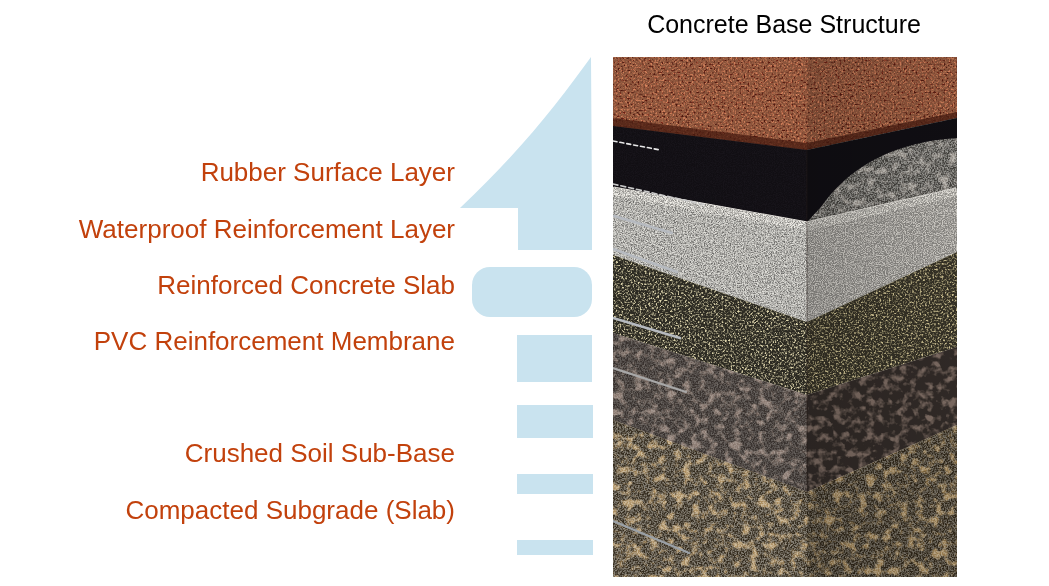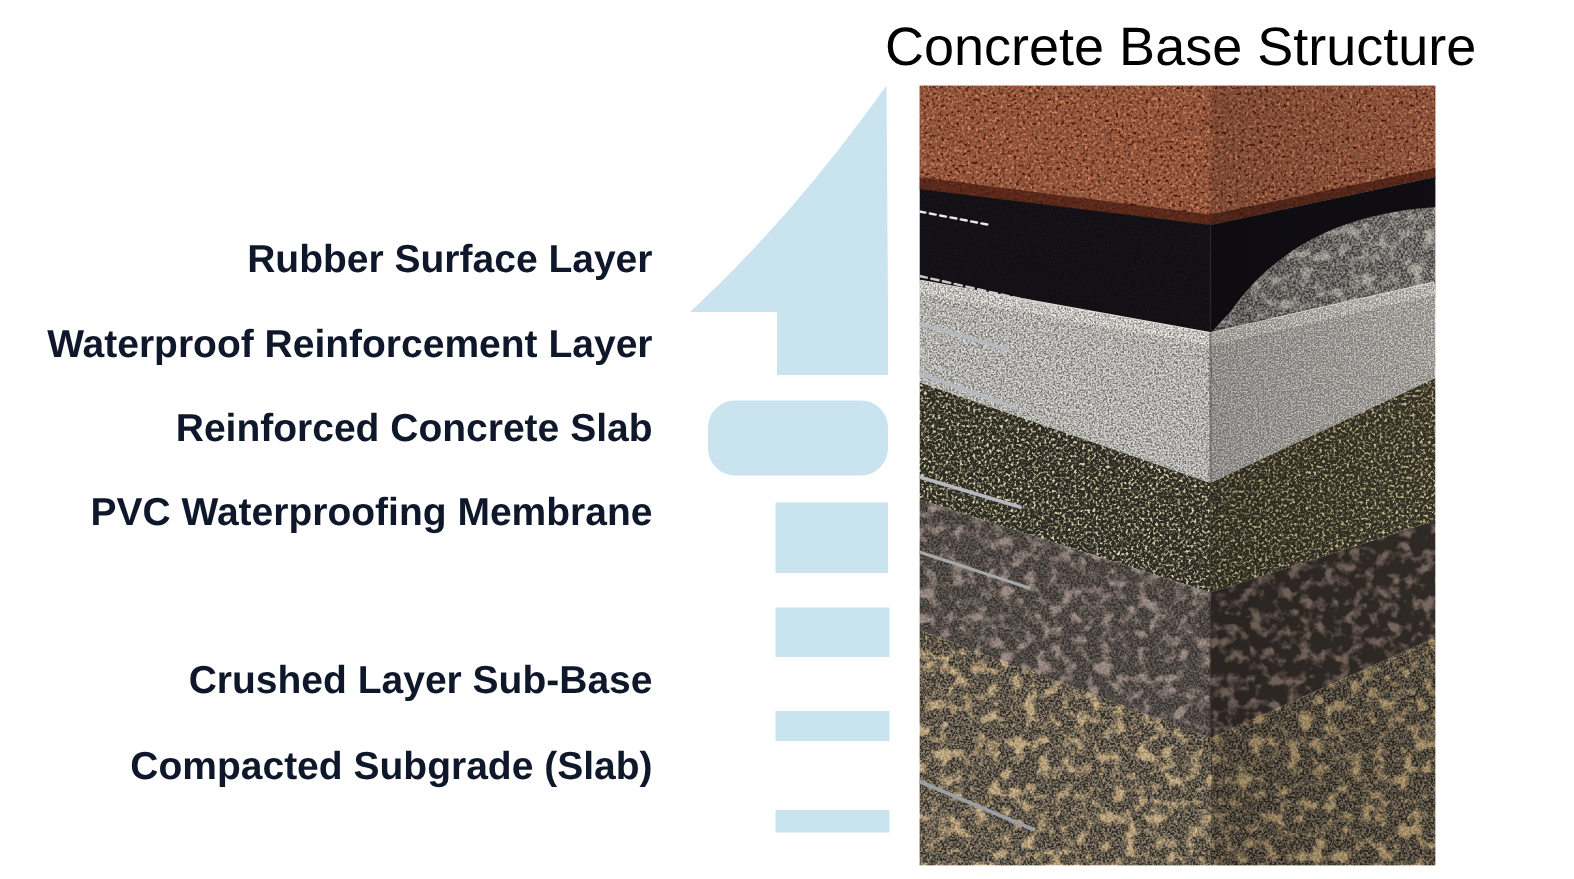--- a/index.html
+++ b/index.html
@@ -2,44 +2,44 @@
 <html><head>
 <meta charset="utf-8">
 <style>
   html,body{margin:0;padding:0;background:#fff;}
   .stage{
     position:relative;width:1049px;height:586px;background:#ffffff;overflow:hidden;
     font-family:"Liberation Sans", sans-serif;
   }
   .title{
     position:absolute;left:590px;top:10px;width:388px;
-    text-align:center;font-size:36px;color:#000;white-space:nowrap;
+    text-align:center;font-size:25px;color:#000;white-space:nowrap;
   }
   .lbl{
-    position:absolute;right:614px;white-space:nowrap;
-    font-size:26px;line-height:30px;color:#0f172a;text-align:right;font-weight:bold;
+    position:absolute;right:594px;white-space:nowrap;
+    font-size:26px;line-height:30px;color:#c2410c;text-align:right;
   }
   .lbl.l0{top:157px}.lbl.l1{top:214px}.lbl.l2{top:270px}
   .lbl.l3{top:326px}.lbl.l4{top:382px}.lbl.l5{top:438px}.lbl.l6{top:495px}
   svg{position:absolute;display:block;}
   #decor-svg{left:450px;top:50px;}
   #photo-svg{left:613px;top:57px;}
 </style>
 </head>
 <body>
 
 <div class="stage">
 
   <div class="title">Concrete Base Structure</div>
 
   <div class="lbl l0">Rubber Surface Layer</div>
   <div class="lbl l1">Waterproof Reinforcement Layer</div>
   <div class="lbl l2">Reinforced Concrete Slab</div>
-  <div class="lbl l3">PVC Waterproofing Membrane</div>
-  <div class="lbl l5">Crushed Layer Sub-Base</div>
+  <div class="lbl l3">PVC Reinforcement Membrane</div>
+  <div class="lbl l5">Crushed Soil Sub-Base</div>
   <div class="lbl l6">Compacted Subgrade (Slab)</div>
 
   <svg id="decor-svg" width="150" height="520" viewBox="450 50 150 520">
     <path d="M591,57 C560,100 520,152 460,208 L592,208 Z" fill="#c9e3ef"></path>
     <rect x="518" y="207" width="74" height="43" fill="#c9e3ef"></rect>
     <rect x="472" y="267" width="120" height="50" rx="18" fill="#c9e3ef"></rect>
     <rect x="517" y="335" width="75" height="47" fill="#c9e3ef"></rect>
     <rect x="517" y="405" width="76" height="33" fill="#c9e3ef"></rect>
     <rect x="517" y="474" width="76" height="20" fill="#c9e3ef"></rect>
     <rect x="517" y="540" width="76" height="15" fill="#c9e3ef"></rect>

